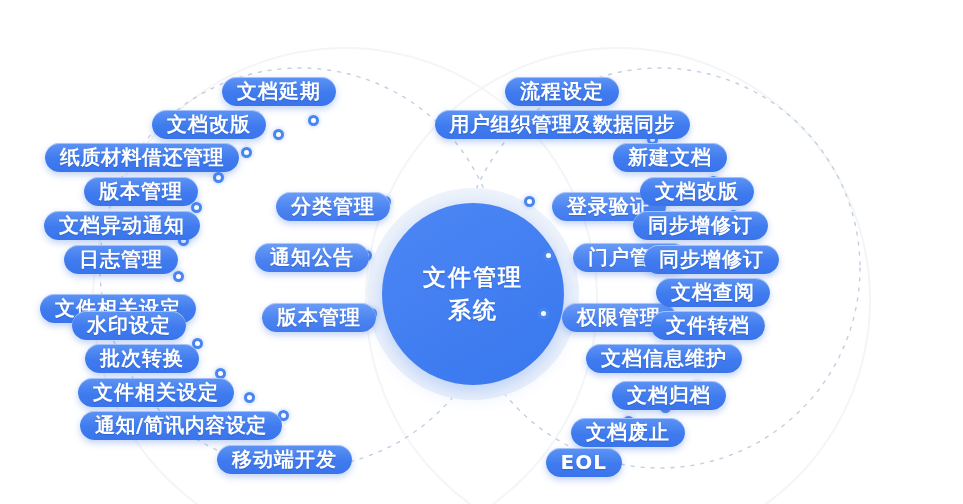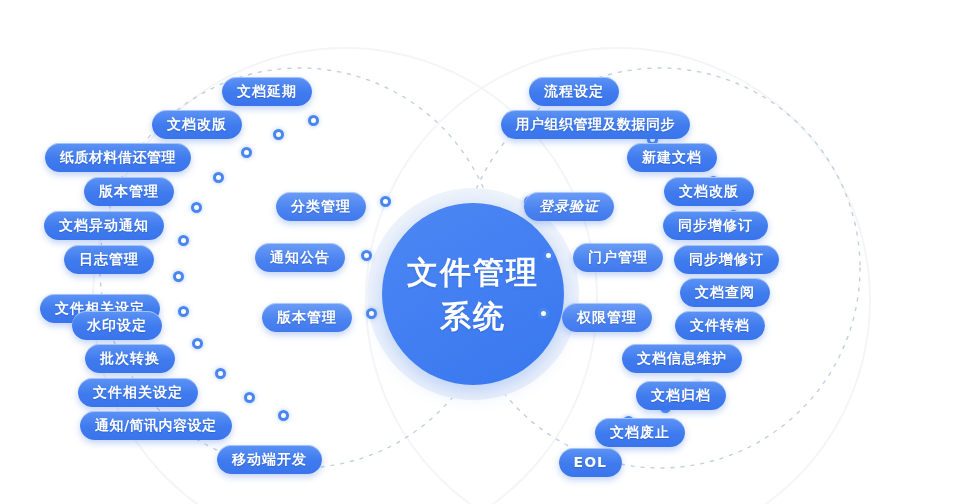--- a/index.html
+++ b/index.html
@@ -40,21 +40,21 @@
     background: #3f7ef2;
     background-image: linear-gradient(150deg, #4d87f4 0%, #3877ef 100%);
     box-shadow: 0 6px 20px rgba(56,119,239,0.30);
     display: flex;
     align-items: center;
     justify-content: center;
     flex-direction: column;
   }
   .hub-title {
     color: #ffffff;
-    font-size: 31px;
+    font-size: 23px;
     font-weight: bold;
     letter-spacing: 2px;
     line-height: 1.42;
     text-align: center;
     text-shadow: 0 1px 2px rgba(20,60,140,0.25);
     white-space: pre-line;
   }
 
   
   .node {
@@ -69,21 +69,21 @@
   }
 
   
   .pill {
     position: absolute;
     height: 29px;
     line-height: 29px;
     padding: 0 15px;
     border-radius: 15px;
     color: #ffffff;
-    font-size: 14px;
+    font-size: 20px;
     font-weight: bold;
     white-space: nowrap;
     box-sizing: border-box;
     background-image: linear-gradient(180deg, #5d93f5 0%, #3f7bee 55%, #3a74ec 100%);
     box-shadow: 0 3px 7px rgba(60,115,230,0.32),
                 inset 0 1px 0 rgba(255,255,255,0.45);
     text-shadow: 0 1px 1px rgba(25,60,140,0.30);
     letter-spacing: 1px;
     text-align: center;
   }
@@ -154,26 +154,26 @@
       <div class="pill" style="top: 245px; left: 64px;">日志管理</div>
       <div class="pill" style="top: 294px; left: 40px;">文件相关设定</div>
       <div class="pill" style="top: 311px; left: 72px;">水印设定</div>
       <div class="pill" style="top: 344px; left: 85px;">批次转换</div>
       <div class="pill" style="top: 378px; left: 78px;">文件相关设定</div>
       <div class="pill wide" style="top: 411px; left: 80px;">通知/简讯内容设定</div>
       <div class="pill" style="top: 445px; left: 217px;">移动端开发</div>
       <div class="pill inner" style="top: 192px; left: 276px;">分类管理</div>
       <div class="pill inner" style="top: 243px; left: 255px;">通知公告</div>
       <div class="pill inner" style="top: 303px; left: 262px;">版本管理</div>
-      <div class="pill inner" style="top: 192px; left: 524px; font-style: italic;">登录验证</div>
+      <div class="pill inner" style="top: 192px; left: 552px;">登录验证</div>
       <div class="pill inner" style="top: 243px; left: 573px;">门户管理</div>
       <div class="pill inner" style="top: 303px; left: 562px;">权限管理</div>
       <div class="pill" style="top: 77px; right: 344px;">流程设定</div>
       <div class="pill wide" style="top: 110px; right: 273px;">用户组织管理及数据同步</div>
-      <div class="pill" style="top: 143px; right: 246px;">新建文档</div>
+      <div class="pill" style="top: 143px; right: 236px;">新建文档</div>
       <div class="pill" style="top: 177px; right: 209px;">文档改版</div>
       <div class="pill" style="top: 211px; right: 195px;">同步增修订</div>
       <div class="pill" style="top: 245px; right: 184px;">同步增修订</div>
       <div class="pill" style="top: 278px; right: 193px; text-align: center;">文档查阅</div>
       <div class="pill" style="top: 311px; right: 198px;">文件转档</div>
       <div class="pill" style="top: 344px; right: 221px;">文档信息维护</div>
       <div class="pill" style="top: 381px; right: 237px;">文档归档</div>
       <div class="pill" style="top: 418px; right: 278px; text-align: center;">文档废止</div>
       <div class="pill" style="top: 448px; right: 341px;">EOL</div>
     </div>

